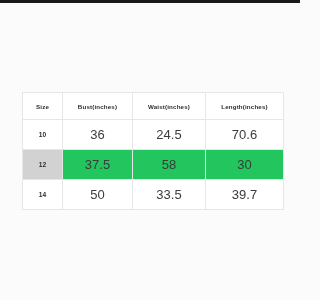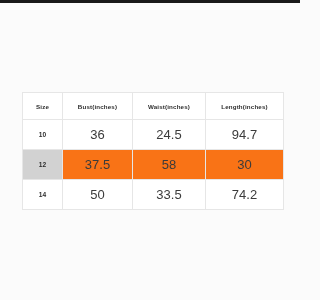--- a/index.html
+++ b/index.html
@@ -76,21 +76,21 @@
     color: #3b3b3b;
     background: #ffffff;
   }
   .size-table tbody td.size-cell {
     font-size: 6.6px;
     font-weight: bold;
     color: #2e2e2e;
     letter-spacing: 0.2px;
   }
   .size-table tbody tr.highlight td {
-    background: #f97316;
+    background: #22c55e;
   }
   .size-table tbody tr.highlight td.size-cell {
     background: #d2d2d2;
   }
 </style>
 </head>
 <body>
 
 <div class="screen">
 
@@ -111,31 +111,31 @@
           <th>Bust(inches)</th>
           <th>Waist(inches)</th>
           <th>Length(inches)</th>
         </tr>
       </thead>
       <tbody>
         <tr>
           <td class="size-cell">10</td>
           <td>36</td>
           <td>24.5</td>
-          <td>94.7</td>
+          <td>70.6</td>
         </tr>
         <tr class="highlight">
           <td class="size-cell">12</td>
           <td>37.5</td>
           <td>58</td>
           <td>30</td>
         </tr>
         <tr>
           <td class="size-cell">14</td>
           <td>50</td>
           <td>33.5</td>
-          <td>74.2</td>
+          <td>39.7</td>
         </tr>
       </tbody>
     </table>
 
   </div>
 </div>
 
 </body></html>

